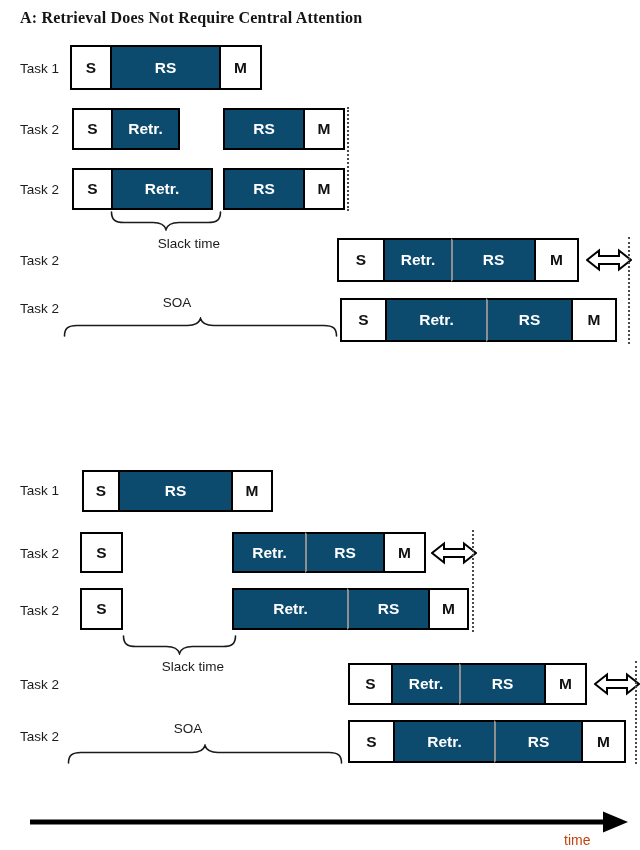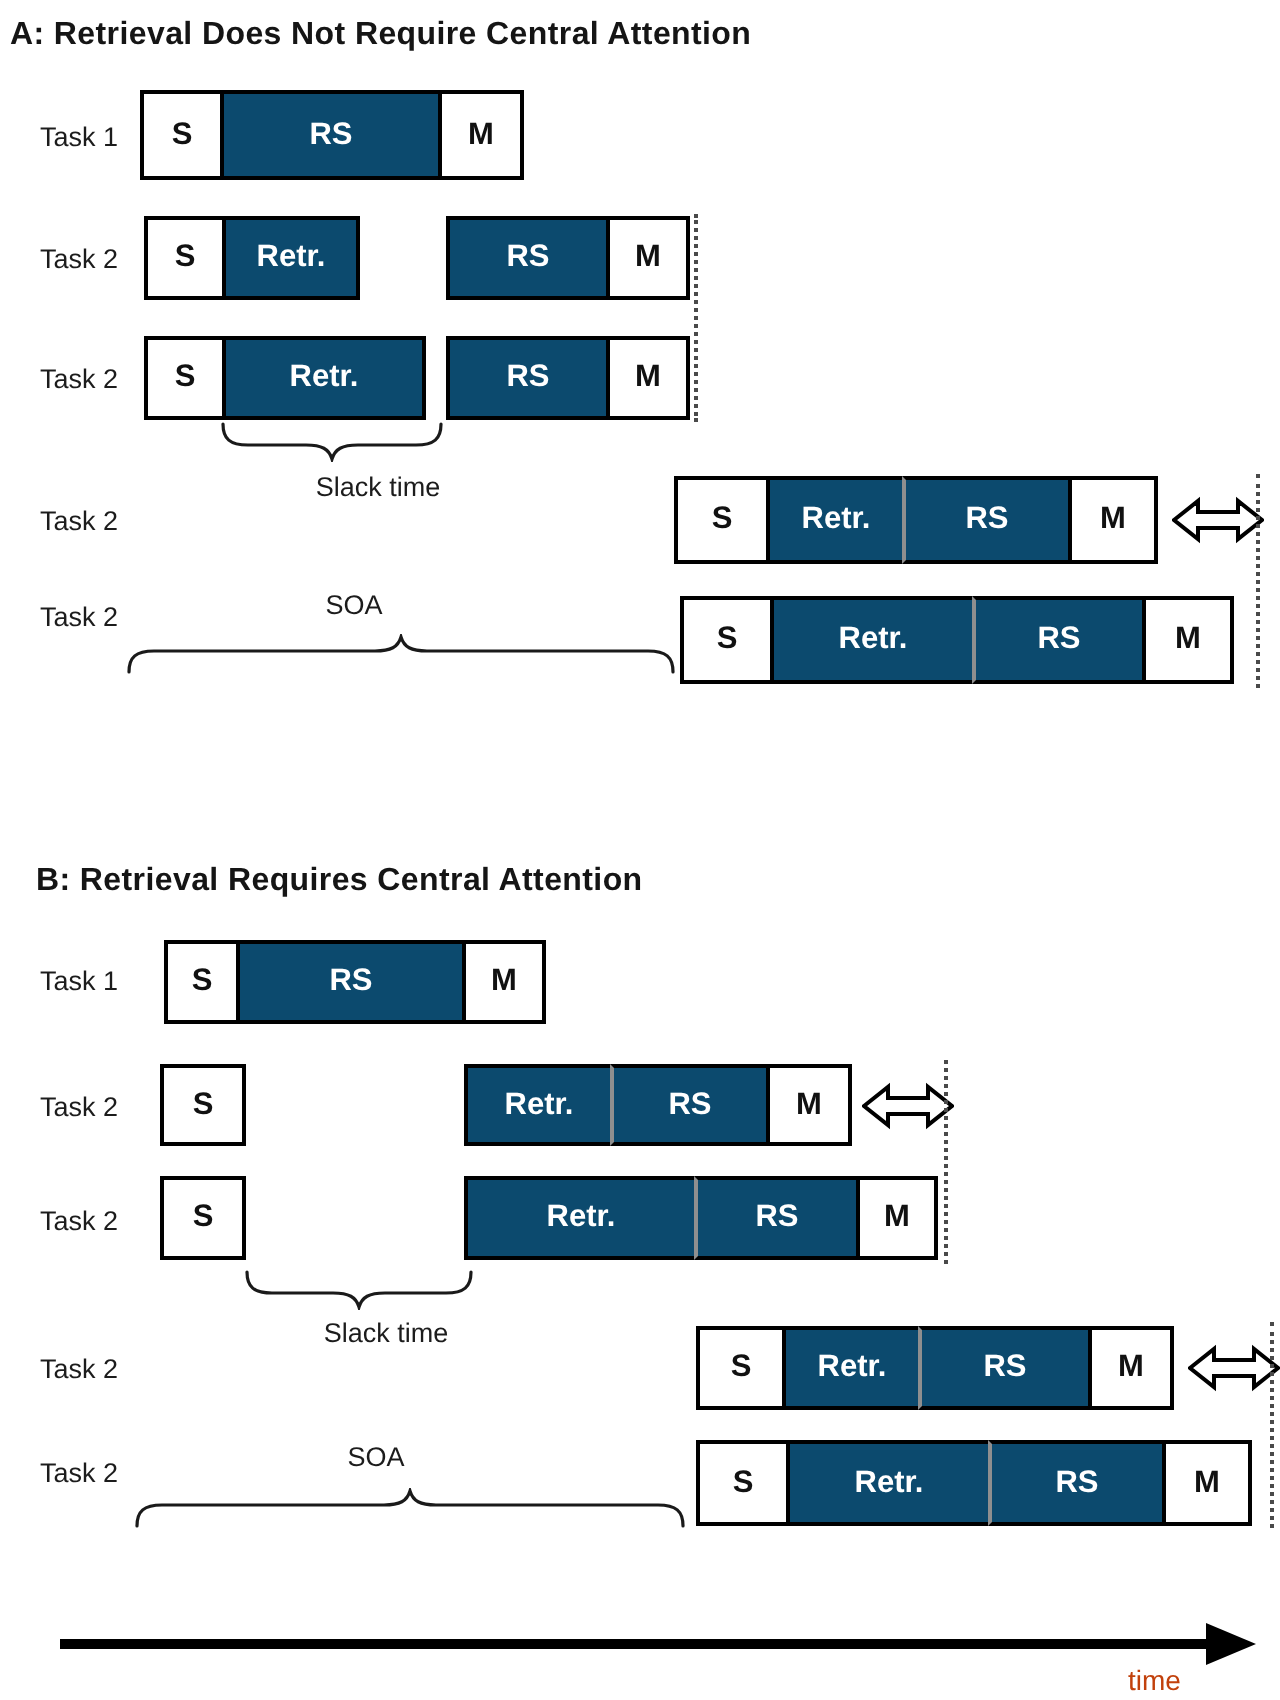--- a/index.html
+++ b/index.html
@@ -18,22 +18,21 @@
   .seg-black{background:#0c4a6e;color:#ffffff;}
   .dotted-line{position:absolute;width:0;border-left:2px dotted #4a4a4a;}
   .abs{position:absolute;line-height:0;}
   .brace-label{position:absolute;font-size:13.5px;color:#1c1c1c;transform:translateX(-50%);white-space:nowrap;}
   #time-label{position:absolute;font-size:14px;color:#c2410c;text-align:right;}
 </style>
 </head>
 <body>
 
 <div id="canvas">
-  <div class="panel-title" id="title-a" style="left: 5px; top: 9px;">A: Retrieval Does Not Require Central Attention</div>
-  <div class="panel-title" id="title-b" style="left: 18px; top: 432px;">B: Retrieval Requires Central Attention</div>
+  <div class="panel-title" id="title-a" style="left: 20px; top: 9px; font-family: Liberation Serif, serif;">A: Retrieval Does Not Require Central Attention</div>
 
   <div class="abs" id="time-axis" style="left: 0px; top: 800px;">
     <svg width="640" height="44" viewBox="0 0 640 44">
       <line x1="30" y1="22" x2="608" y2="22" stroke="#000000" stroke-width="5"></line>
       <polygon points="603,11.5 628,22 603,32.5" fill="#000000"></polygon>
     </svg>
   </div>
   <div id="time-label" style="left: 564px; top: 832px;">time</div>
 <div class="row-label" style="left: 20px; top: 61px;">Task 1</div>
     <div class="box-group" style="left: 70px; top: 45px; height: 45px;">

